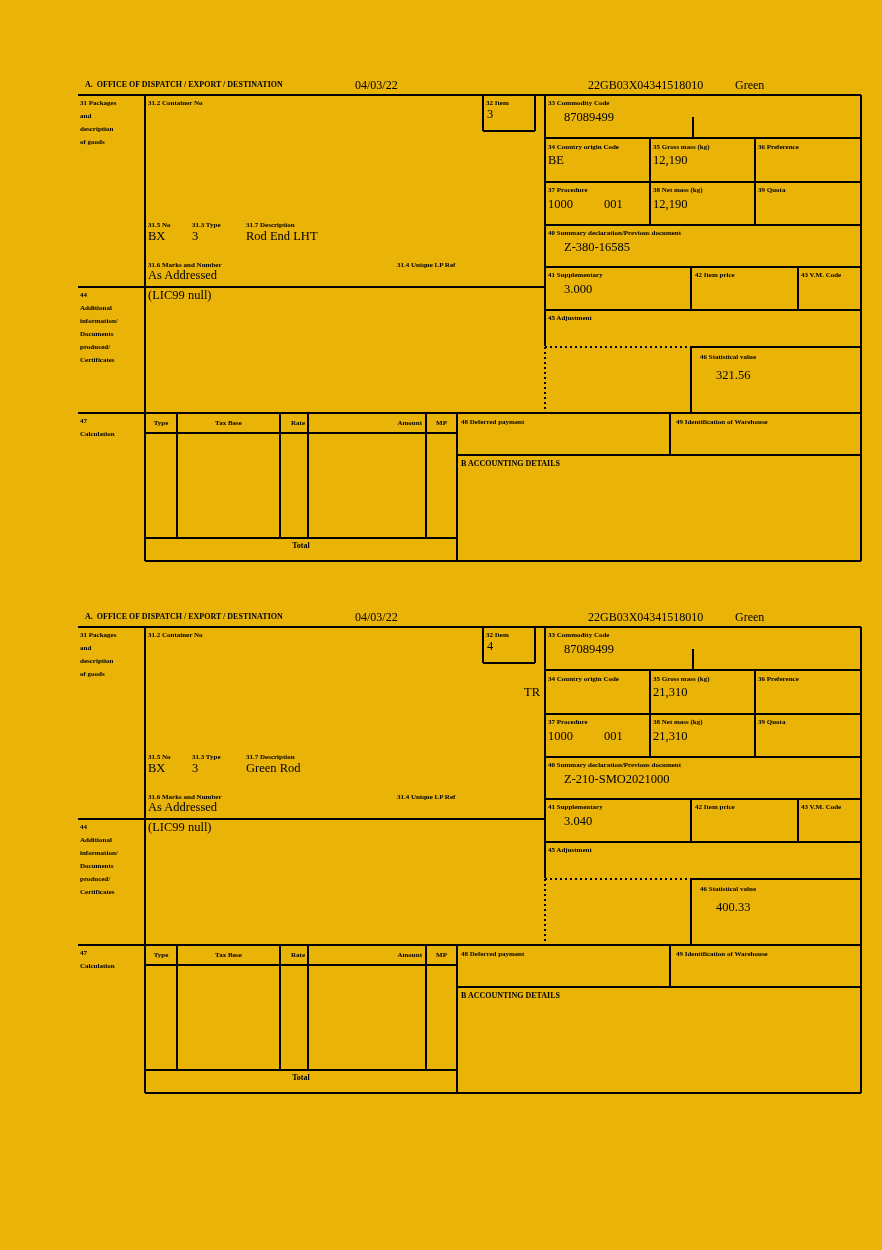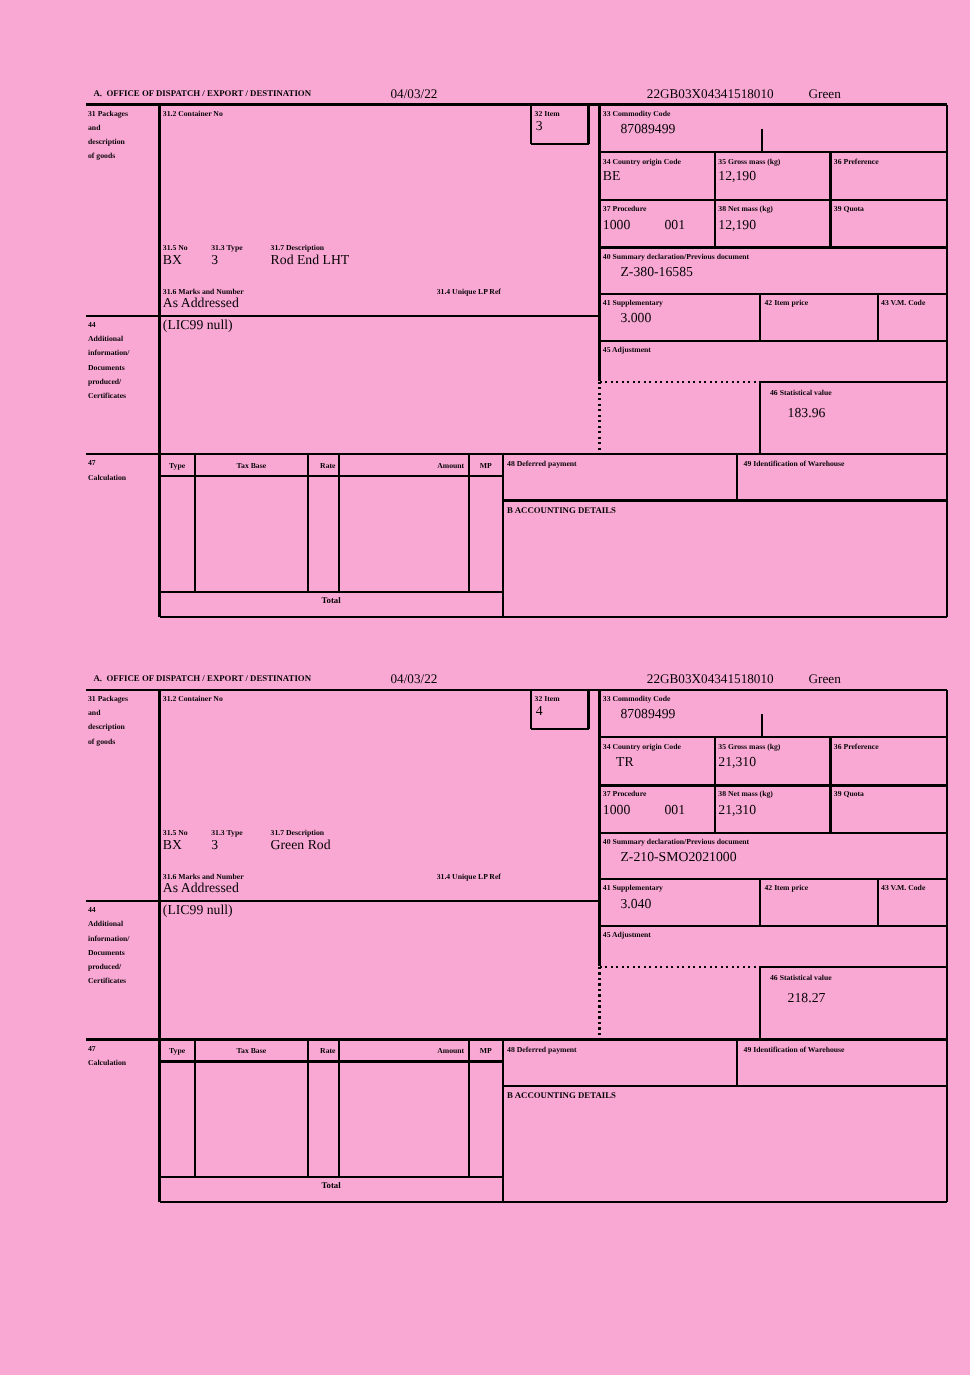--- a/index.html
+++ b/index.html
@@ -1,16 +1,16 @@
 <!DOCTYPE html>
 <html><head>
 <meta charset="utf-8">
 <style>
   html,body{margin:0;padding:0;background:#ffffff;}
-  #page{position:relative;width:882px;height:1250px;background:#f9a8d4;overflow:hidden;
+  #page{position:relative;width:882px;height:1250px;background:#eab308;overflow:hidden;
         font-family:"Liberation Serif",serif;color:#000;}
   .form{position:absolute;left:0;width:882px;height:490px;}
   .grid{position:absolute;left:0;top:0;}
   .t{position:absolute;color:#000;white-space:pre;}
   .s{font:bold 7px/13px "Liberation Serif",serif;}           
   .v{font:12.5px/1.1 "Liberation Serif",serif;}              
   .h{font:bold 8px/1.1 "Liberation Serif",serif;}            
   .hv{font:12px/1.1 "Liberation Serif",serif;text-align:right;}               
   .c{text-align:center;}
   .r{text-align:right;font-family:Liberation Serif, serif;}
@@ -85,21 +85,21 @@
 
     <div class="t s" style="left:80px;top:214px">44
 Additional
 information/
 Documents
 produced/
 Certificates</div>
     <div class="t v" style="left:148px;top:214px">(LIC99 null)</div>
     <div class="t s" style="left:548px;top:237px">45 Adjustment</div>
     <div class="t s" style="left:700px;top:276px">46 Statistical value</div>
-    <div class="t v" style="left:716px;top:294px">183.96</div>
+    <div class="t v" style="left:716px;top:294px">321.56</div>
 
     <div class="t s" style="left:80px;top:340px">47
 Calculation</div>
     <div class="t s c" style="left:145px;top:342px;width:32px">Type</div>
     <div class="t s c" style="left:177px;top:342px;width:103px">Tax Base</div>
     <div class="t s r" style="left:280px;top:342px;width:25px">Rate</div>
     <div class="t s r" style="left:309px;top:342px;width:113px">Amount</div>
     <div class="t s c" style="left:426px;top:342px;width:31px">MP</div>
 
     <div class="t s" style="left:461px;top:341px">48 Deferred payment</div>
@@ -135,21 +135,21 @@
 of goods</div>
     <div class="t s" style="left:148px;top:22px">31.2 Container No</div>
     <div class="t s" style="left:486px;top:22px">32 Item</div>
     <div class="t v" style="left:487px;top:33px">4</div>
     <div class="t s" style="left:548px;top:22px">33 Commodity Code</div>
     <div class="t v" style="left:564px;top:36px">87089499</div>
 
     <div class="t s" style="left:548px;top:66px">34 Country origin Code</div>
     <div class="t s" style="left:653px;top:66px">35 Gross mass (kg)</div>
     <div class="t s" style="left:758px;top:66px">36 Preference</div>
-    <div class="t v" style="left:560px;top:79px">TR</div>
+    <div class="t v" style="left:524px;top:79px">TR</div>
     <div class="t v" style="left:653px;top:79px">21,310</div>
 
     <div class="t s" style="left:548px;top:109px">37 Procedure</div>
     <div class="t s" style="left:653px;top:109px">38 Net mass (kg)</div>
     <div class="t s" style="left:758px;top:109px">39 Quota</div>
     <div class="t v" style="left:548px;top:123px">1000</div>
     <div class="t v" style="left:604px;top:123px">001</div>
     <div class="t v" style="left:653px;top:123px">21,310</div>
 
     <div class="t s" style="left:148px;top:144px">31.5 No</div>
@@ -173,21 +173,21 @@
 
     <div class="t s" style="left:80px;top:214px">44
 Additional
 information/
 Documents
 produced/
 Certificates</div>
     <div class="t v" style="left:148px;top:214px">(LIC99 null)</div>
     <div class="t s" style="left:548px;top:237px">45 Adjustment</div>
     <div class="t s" style="left:700px;top:276px">46 Statistical value</div>
-    <div class="t v" style="left:716px;top:294px">218.27</div>
+    <div class="t v" style="left:716px;top:294px">400.33</div>
 
     <div class="t s" style="left:80px;top:340px">47
 Calculation</div>
     <div class="t s c" style="left:145px;top:342px;width:32px">Type</div>
     <div class="t s c" style="left:177px;top:342px;width:103px">Tax Base</div>
     <div class="t s r" style="left:280px;top:342px;width:25px">Rate</div>
     <div class="t s r" style="left:309px;top:342px;width:113px">Amount</div>
     <div class="t s c" style="left:426px;top:342px;width:31px">MP</div>
 
     <div class="t s" style="left:461px;top:341px">48 Deferred payment</div>

